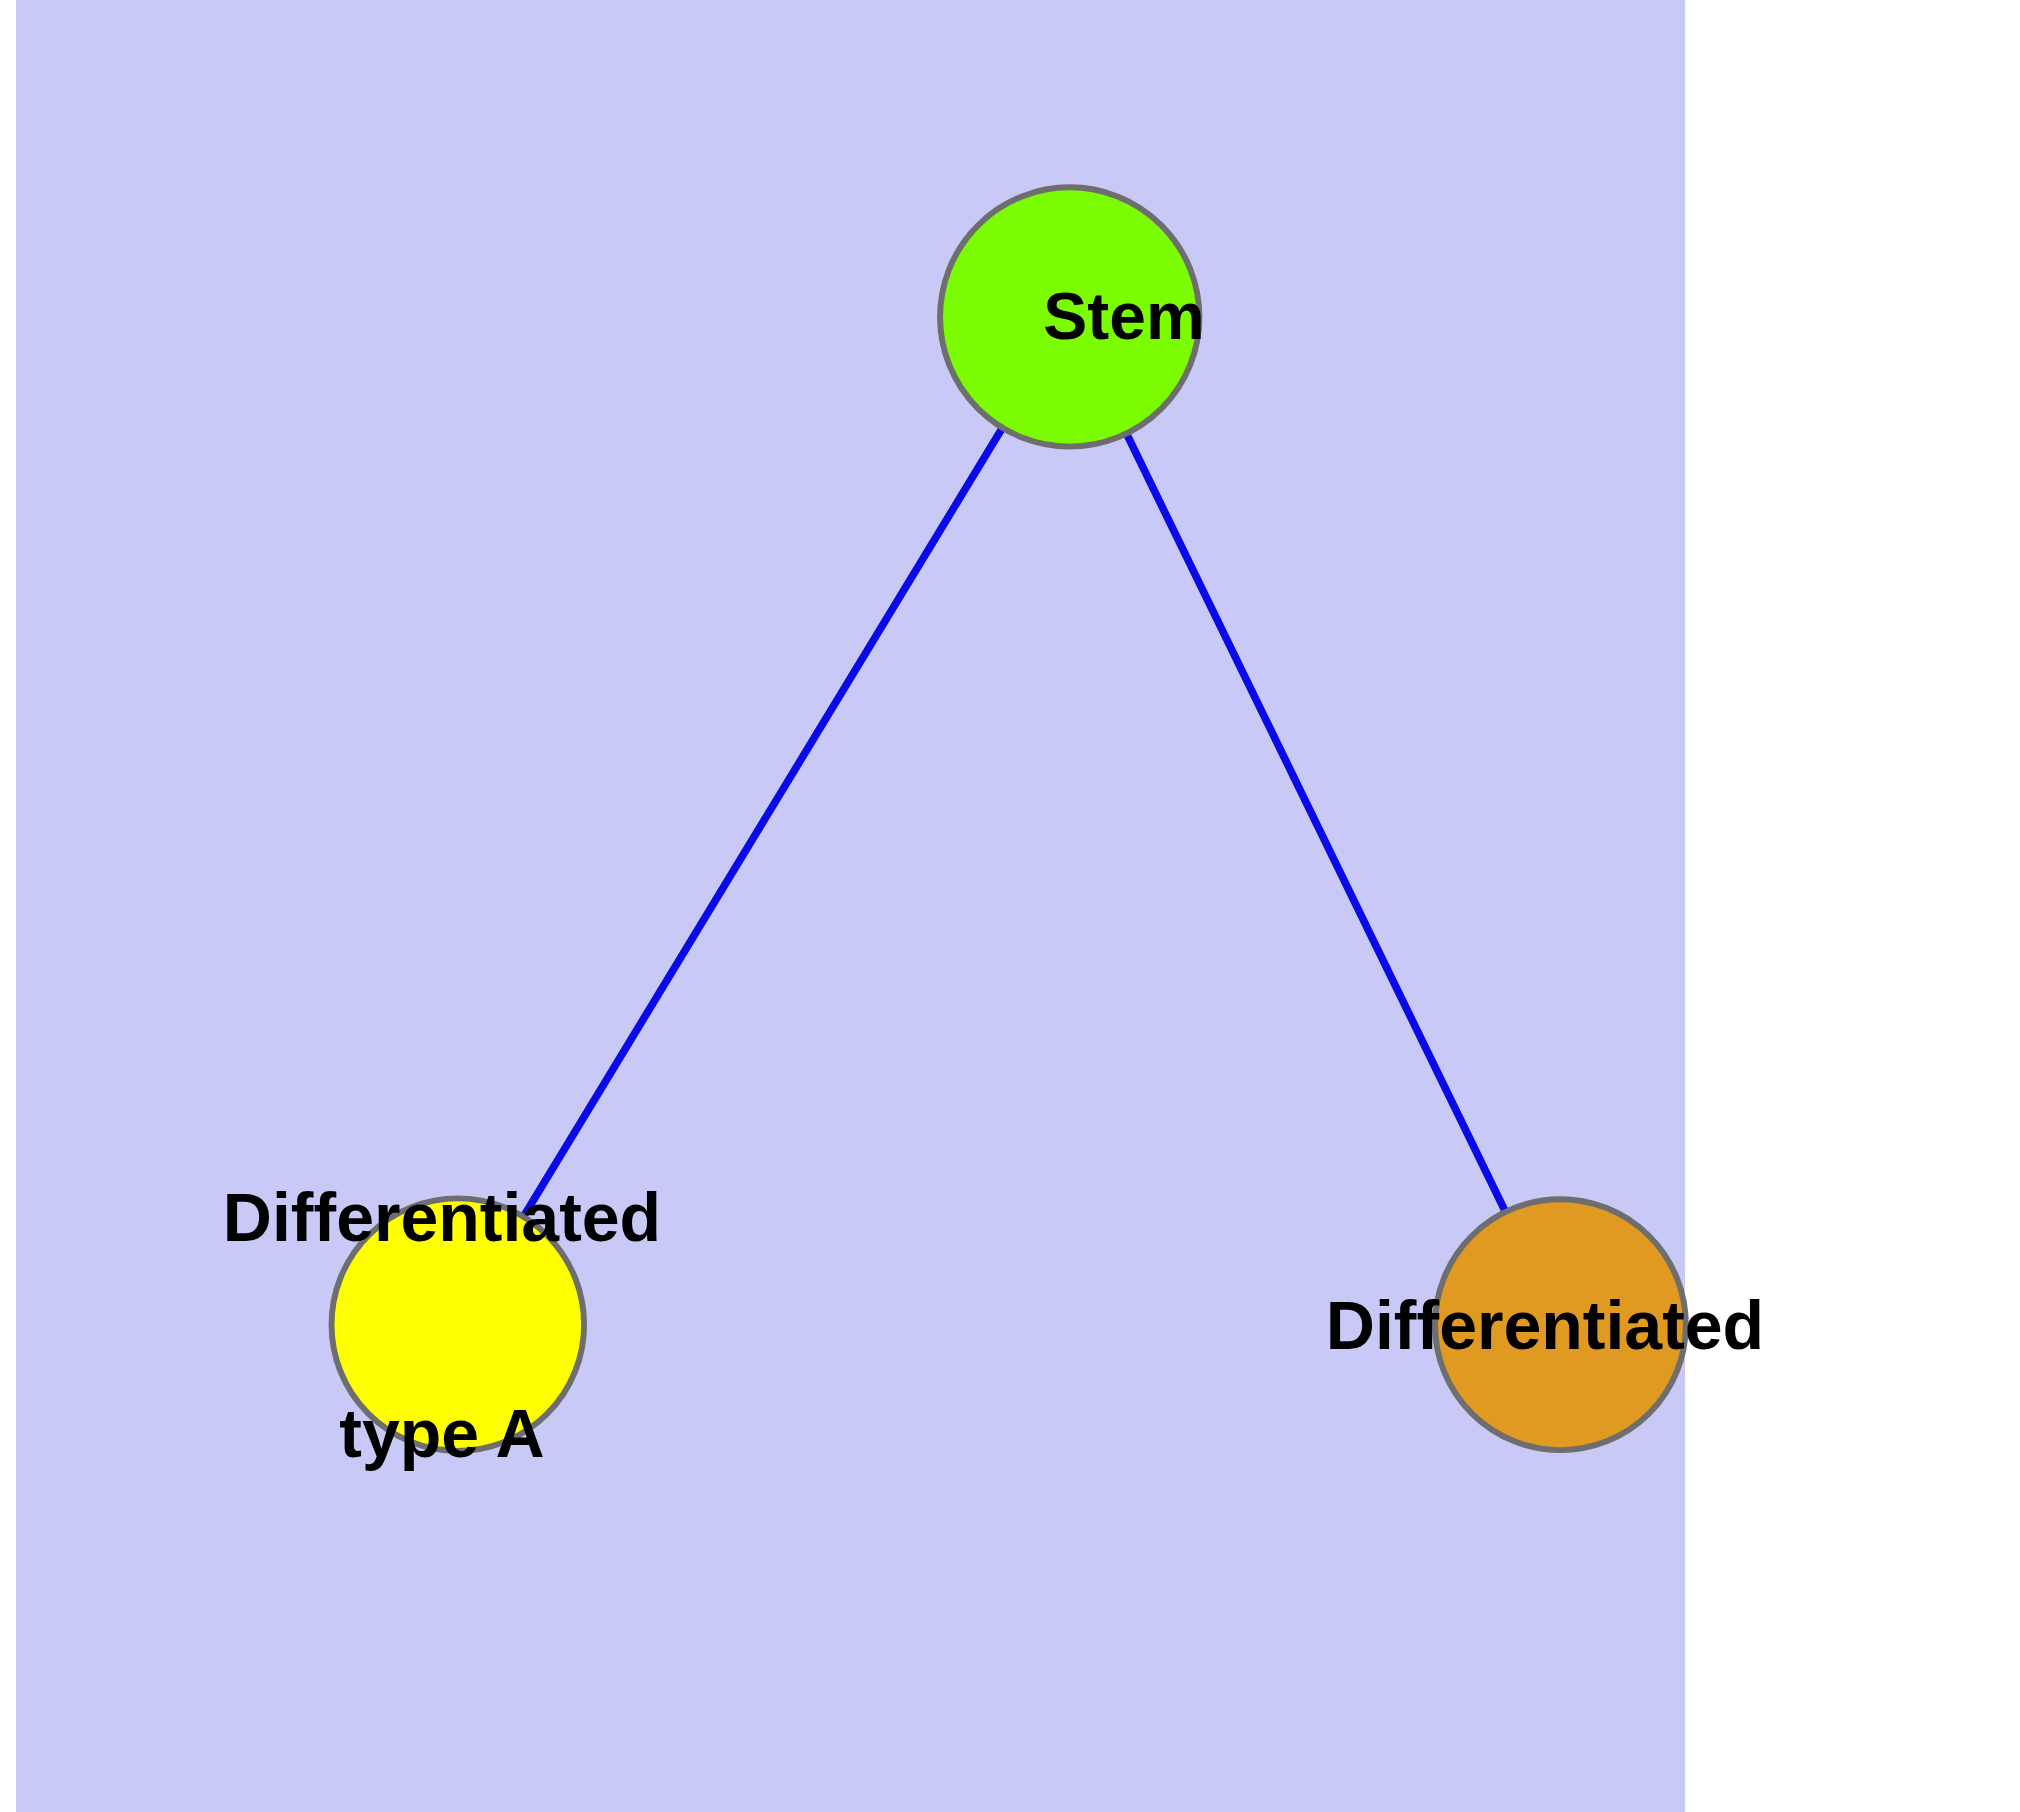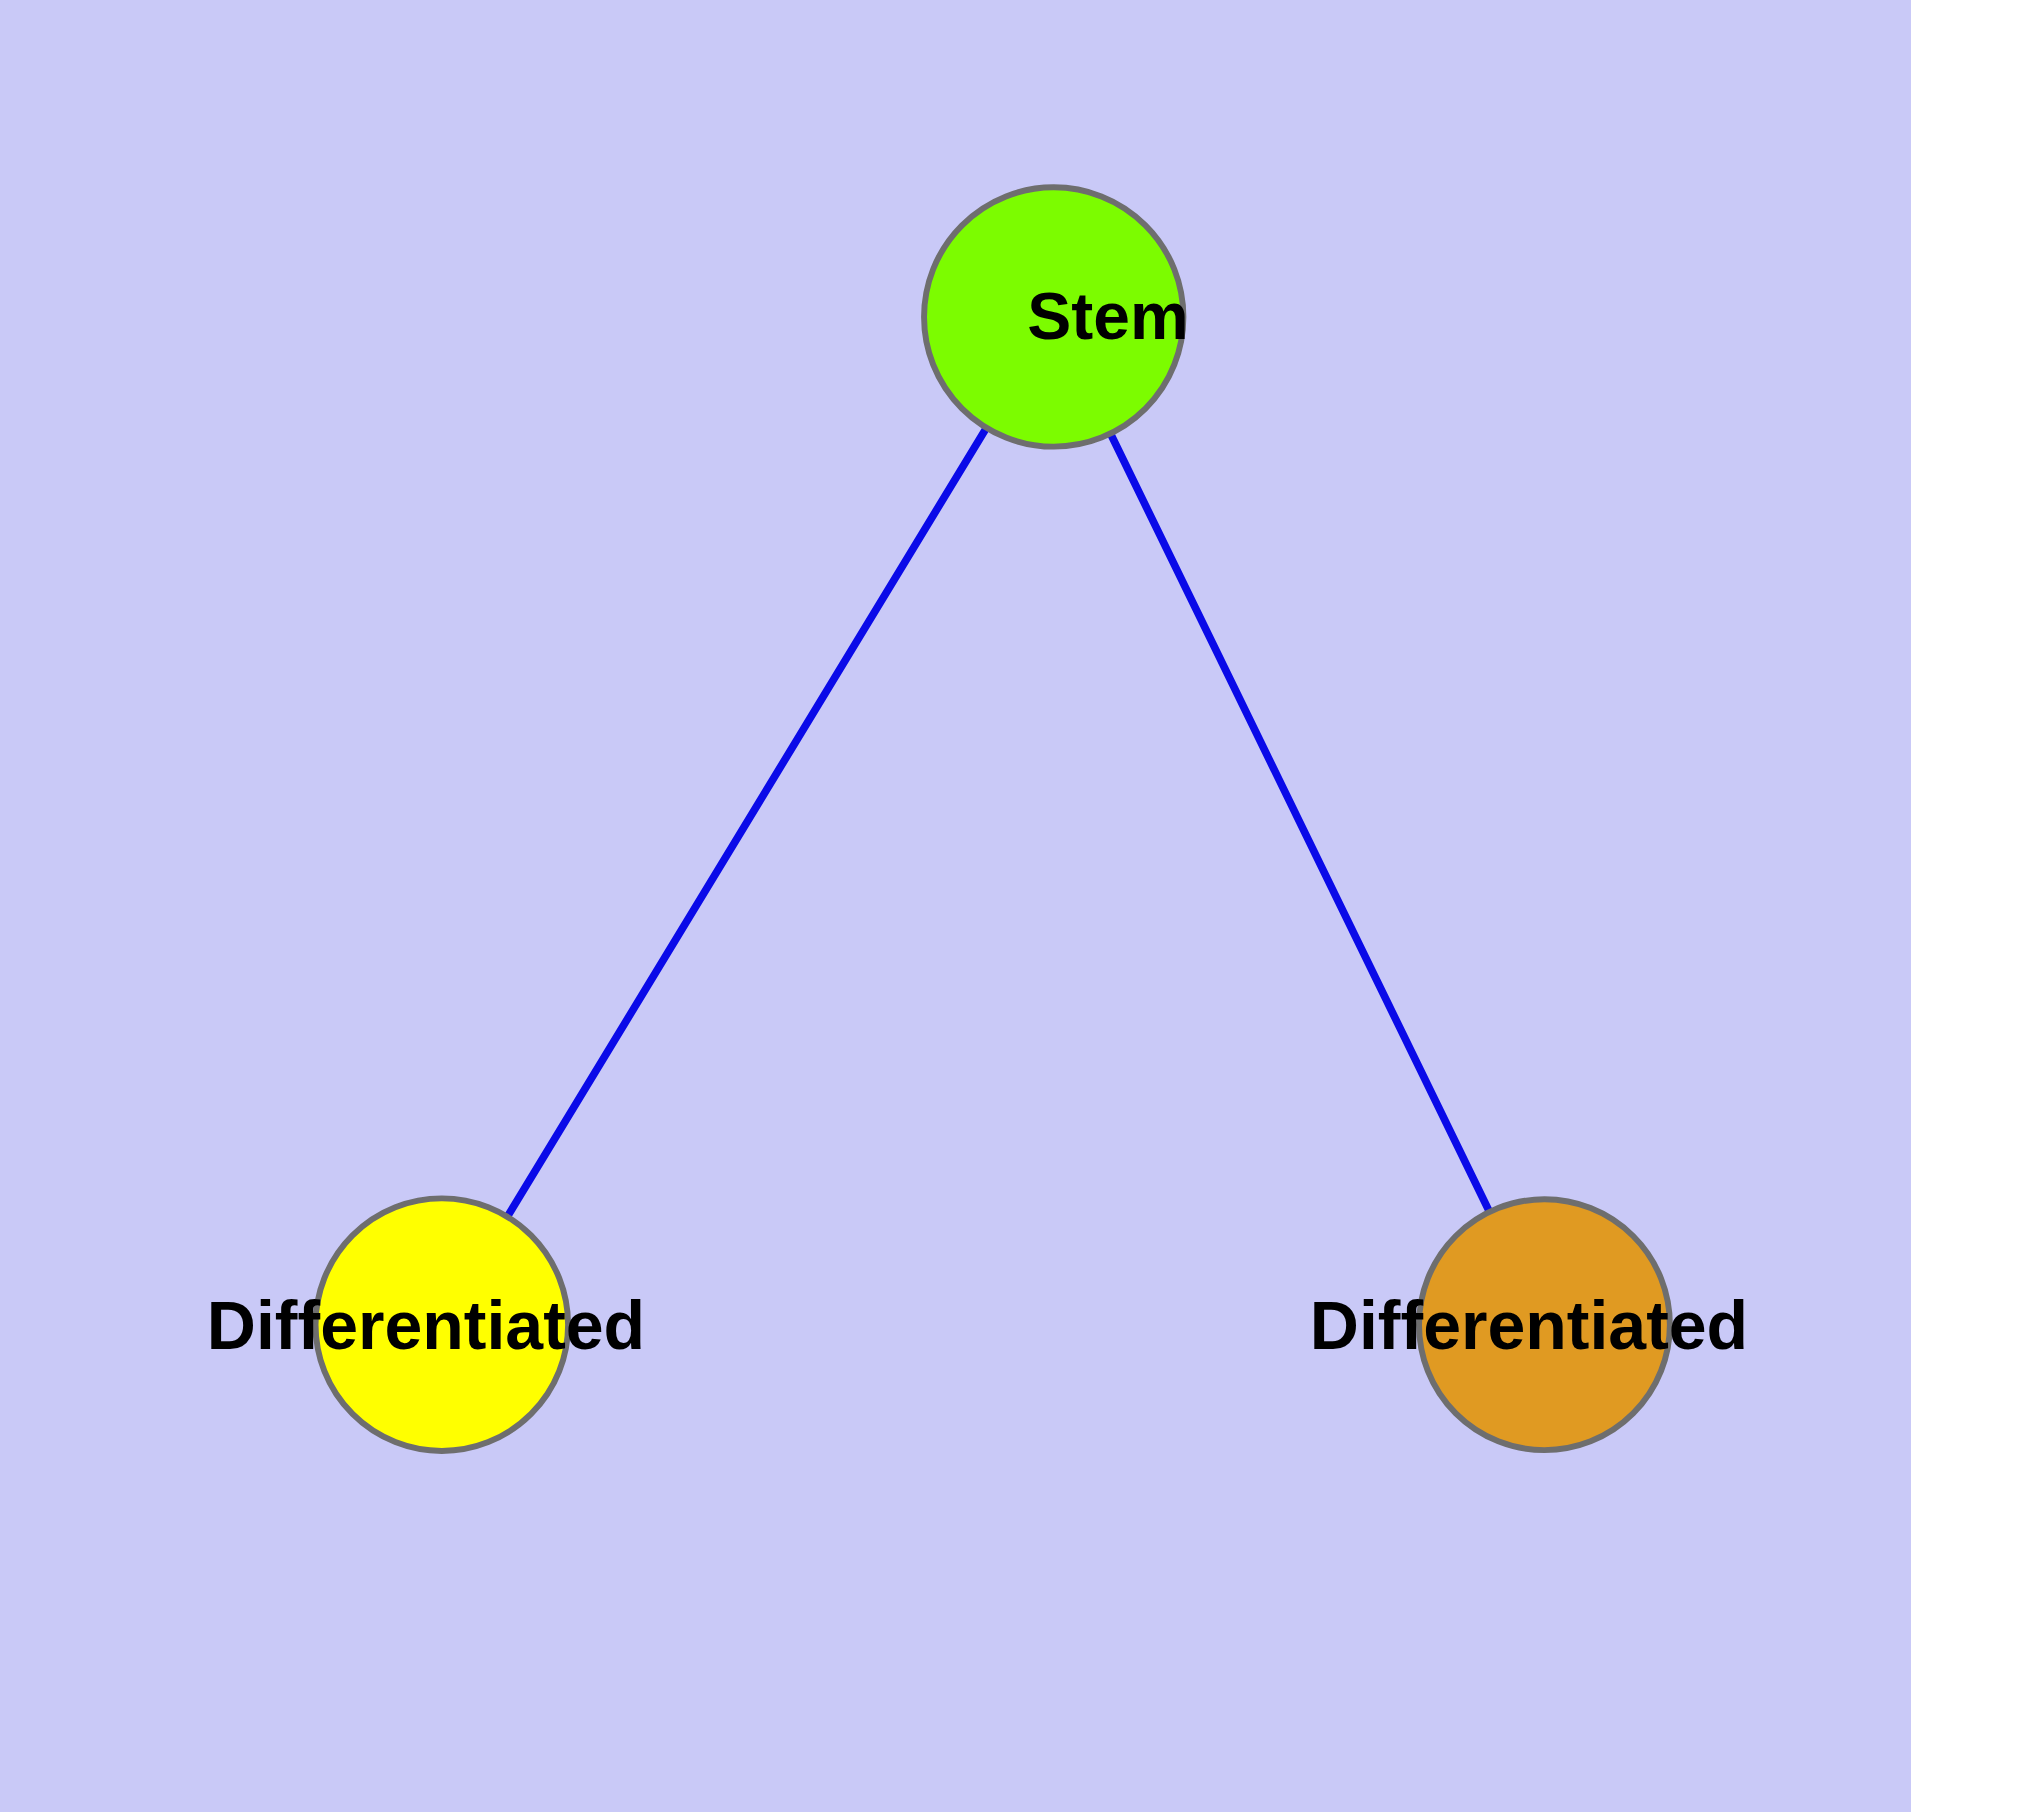--- a/index.html
+++ b/index.html
@@ -9,23 +9,23 @@
   }
   #canvas {
     position: relative;
     width: 2021px;
     height: 1812px;
     overflow: hidden;
     font-family: "Liberation Sans", sans-serif;
   }
   #plot-area {
     position: absolute;
-    left: 0;
+    left: 16px;
     top: 0;
-    width: 1911px;
+    width: 1669px;
     height: 1812px;
     background: #c9c9f7;
   }
   #graph-svg {
     position: absolute;
     left: 0;
     top: 0;
     width: 2021px;
     height: 1812px;
     display: block;
@@ -68,20 +68,21 @@
         <circle cx="1822" cy="1563" r="148" fill="#e09a22" stroke="#6e6e6e" stroke-width="7"></circle>
       </g>
     </svg>
 
     <div class="node-label label-stem" style="left:1053px; top:317px;">
       <span>Stem</span>
     </div>
 
     <div class="node-label label-diff" style="left:417px; top:1325px;">
       <div>Differentiated</div>
+      <div>type A</div>
     </div>
 
     <div class="node-label label-diff" style="left:1520px; top:1325px;">
       <div>Differentiated</div>
     </div>
 
   </div>
 </div>
 
 

